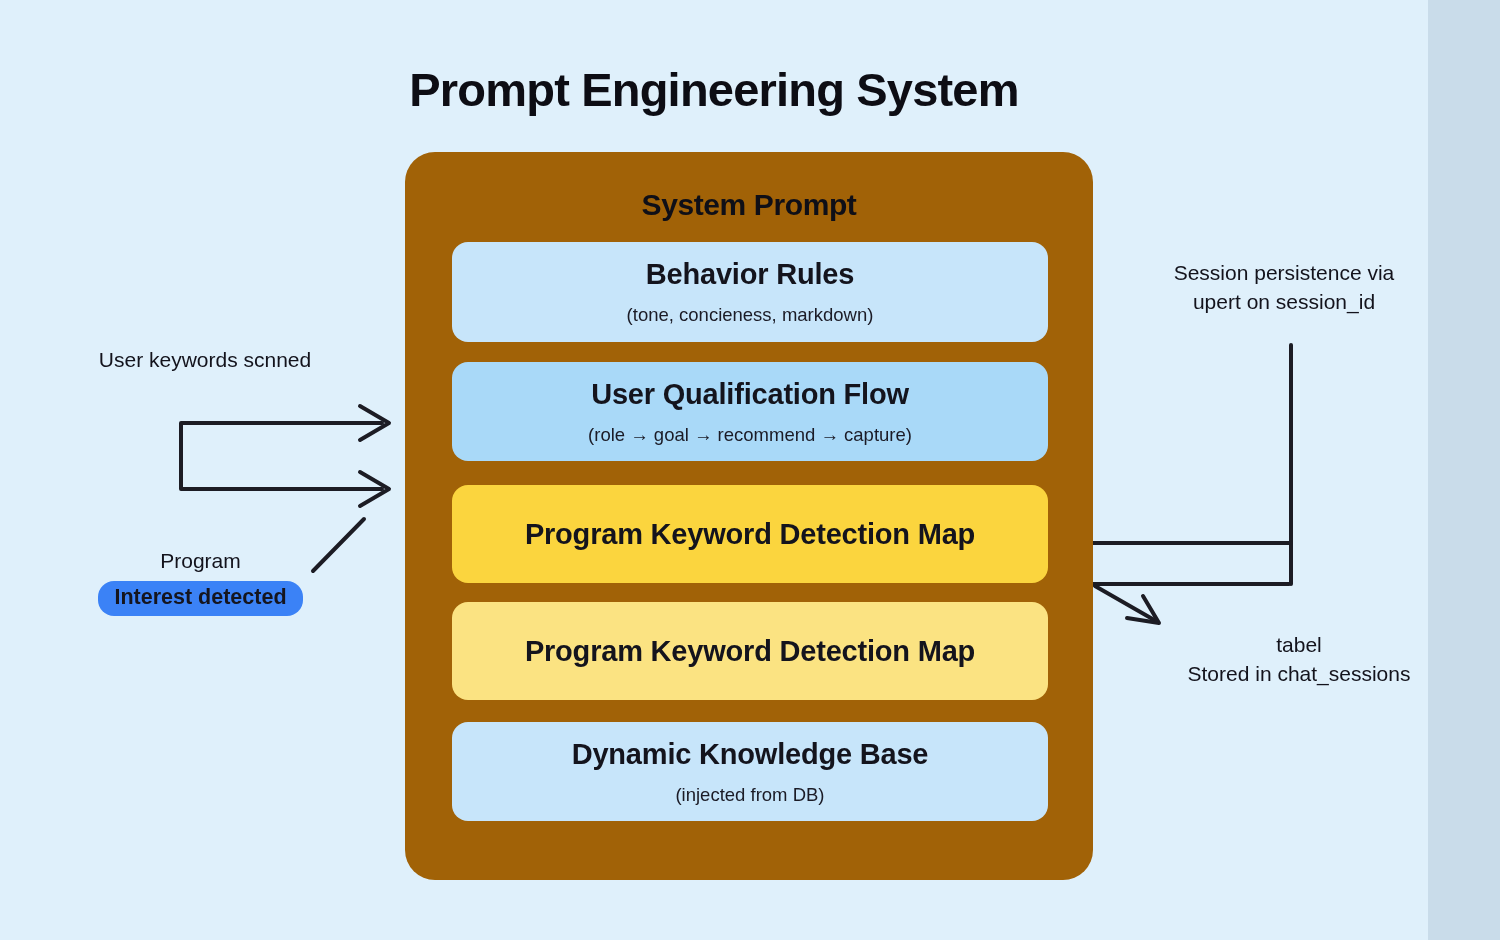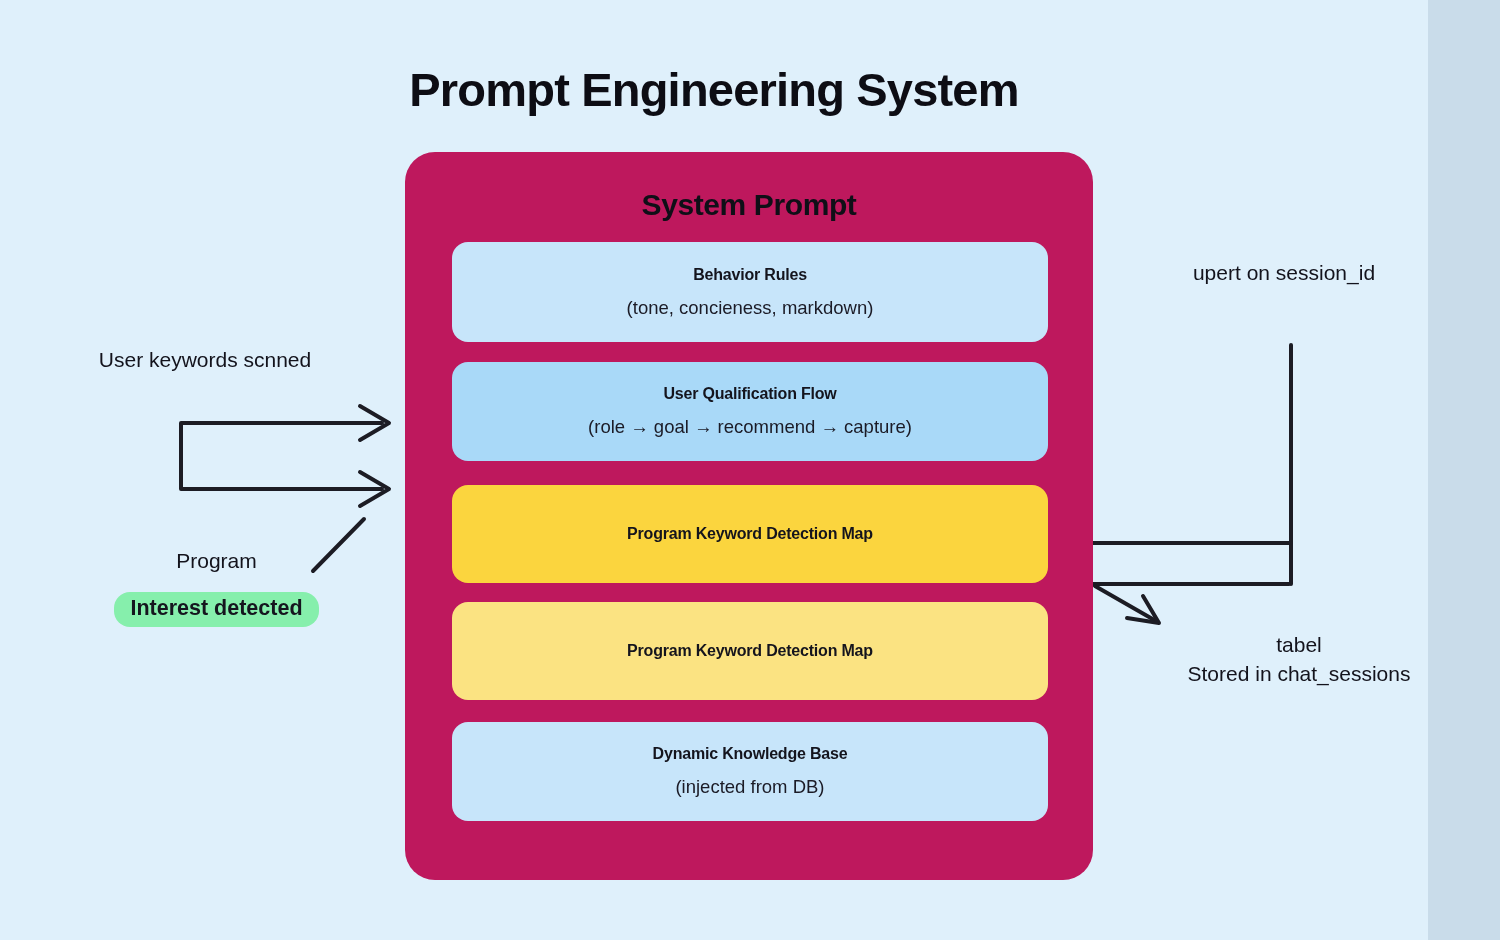--- a/index.html
+++ b/index.html
@@ -14,59 +14,59 @@
   }
   #page-title {
     position:absolute; top:62px; left:0; width:100%;
     text-align:center;
     font-size:47px; font-weight:700; letter-spacing:-0.8px;
     color:#0d0d14;
   }
   #card {
     position:absolute; left:405px; top:152px;
     width:688px; height:728px;
-    background:#be185d;
+    background:#a16207;
     border-radius:30px;
   }
   #card-heading {
     position:absolute; top:36px; left:0; width:100%;
     text-align:center;
     font-size:30px; font-weight:700; letter-spacing:-0.4px;
     color:#0f0f17;
   }
   .pbox {
     position:absolute; left:47px; width:596px;
     border-radius:16px;
     display:flex; flex-direction:column;
     align-items:center; justify-content:center;
     text-align:center;
   }
-  .pbox .box-title { font-size:16px; font-weight:700; letter-spacing:-0.2px; color:#14141d; }
+  .pbox .box-title { font-size:29px; font-weight:700; letter-spacing:-0.2px; color:#14141d; }
   .pbox .box-subtitle { font-size:18.5px; font-weight:400; margin-top:13px; color:#1b1b26; }
   .pbox .box-subtitle:empty { display:none; }
   .v-light-blue { background:#c7e5fa; }
   .v-blue       { background:#a9d9f8; }
   .v-yellow     { background:#fbd53e; }
   .v-light-yellow { background:#fbe382; }
   #box-1 { top:90px;  height:100px; }
   #box-2 { top:210px; height:99px; }
   #box-3 { top:333px; height:98px; }
   #box-4 { top:450px; height:98px; }
   #box-5 { top:570px; height:99px; }
 
   .note {
     position:absolute; text-align:center;
     font-size:21px; font-weight:500; line-height:29px;
     color:#13131c;
   }
   #left-scan-note { left:55px; top:345px; width:300px; }
-  #program-interest-note { left:94px; top:546px; width:245px; }
+  #program-interest-note { left:78px; top:546px; width:245px; }
   #interest-highlight {
-    display:inline-block; margin-top:17px;
-    background:#86efac; border-radius:16px;
+    display:inline-block; margin-top:6px;
+    background:#3b82f6; border-radius:16px;
     padding:2px 16px 4px 16px;
     font-size:21.5px; font-weight:600; color:#15151e;
   }
   #session-persistence-note { left:1128px; top:258px; width:312px; }
   #stored-note { left:1148px; top:630px; width:302px; }
 
   #connector-svg {
     position:absolute; left:0; top:0;
     width:1500px; height:940px;
     pointer-events:none;
@@ -143,20 +143,21 @@
   <div id="left-scan-note" class="note">
     <div>User keywords scnned</div>
   </div>
 
   <div id="program-interest-note" class="note">
     <div>Program</div>
     <span id="interest-highlight">Interest detected</span>
   </div>
 
   <div id="session-persistence-note" class="note">
+    <div>Session persistence via</div>
     <div>upert on session_id</div>
   </div>
 
   <div id="stored-note" class="note">
     <div>tabel</div>
     <div>Stored in chat_sessions</div>
   </div>
 
 </div>
 

